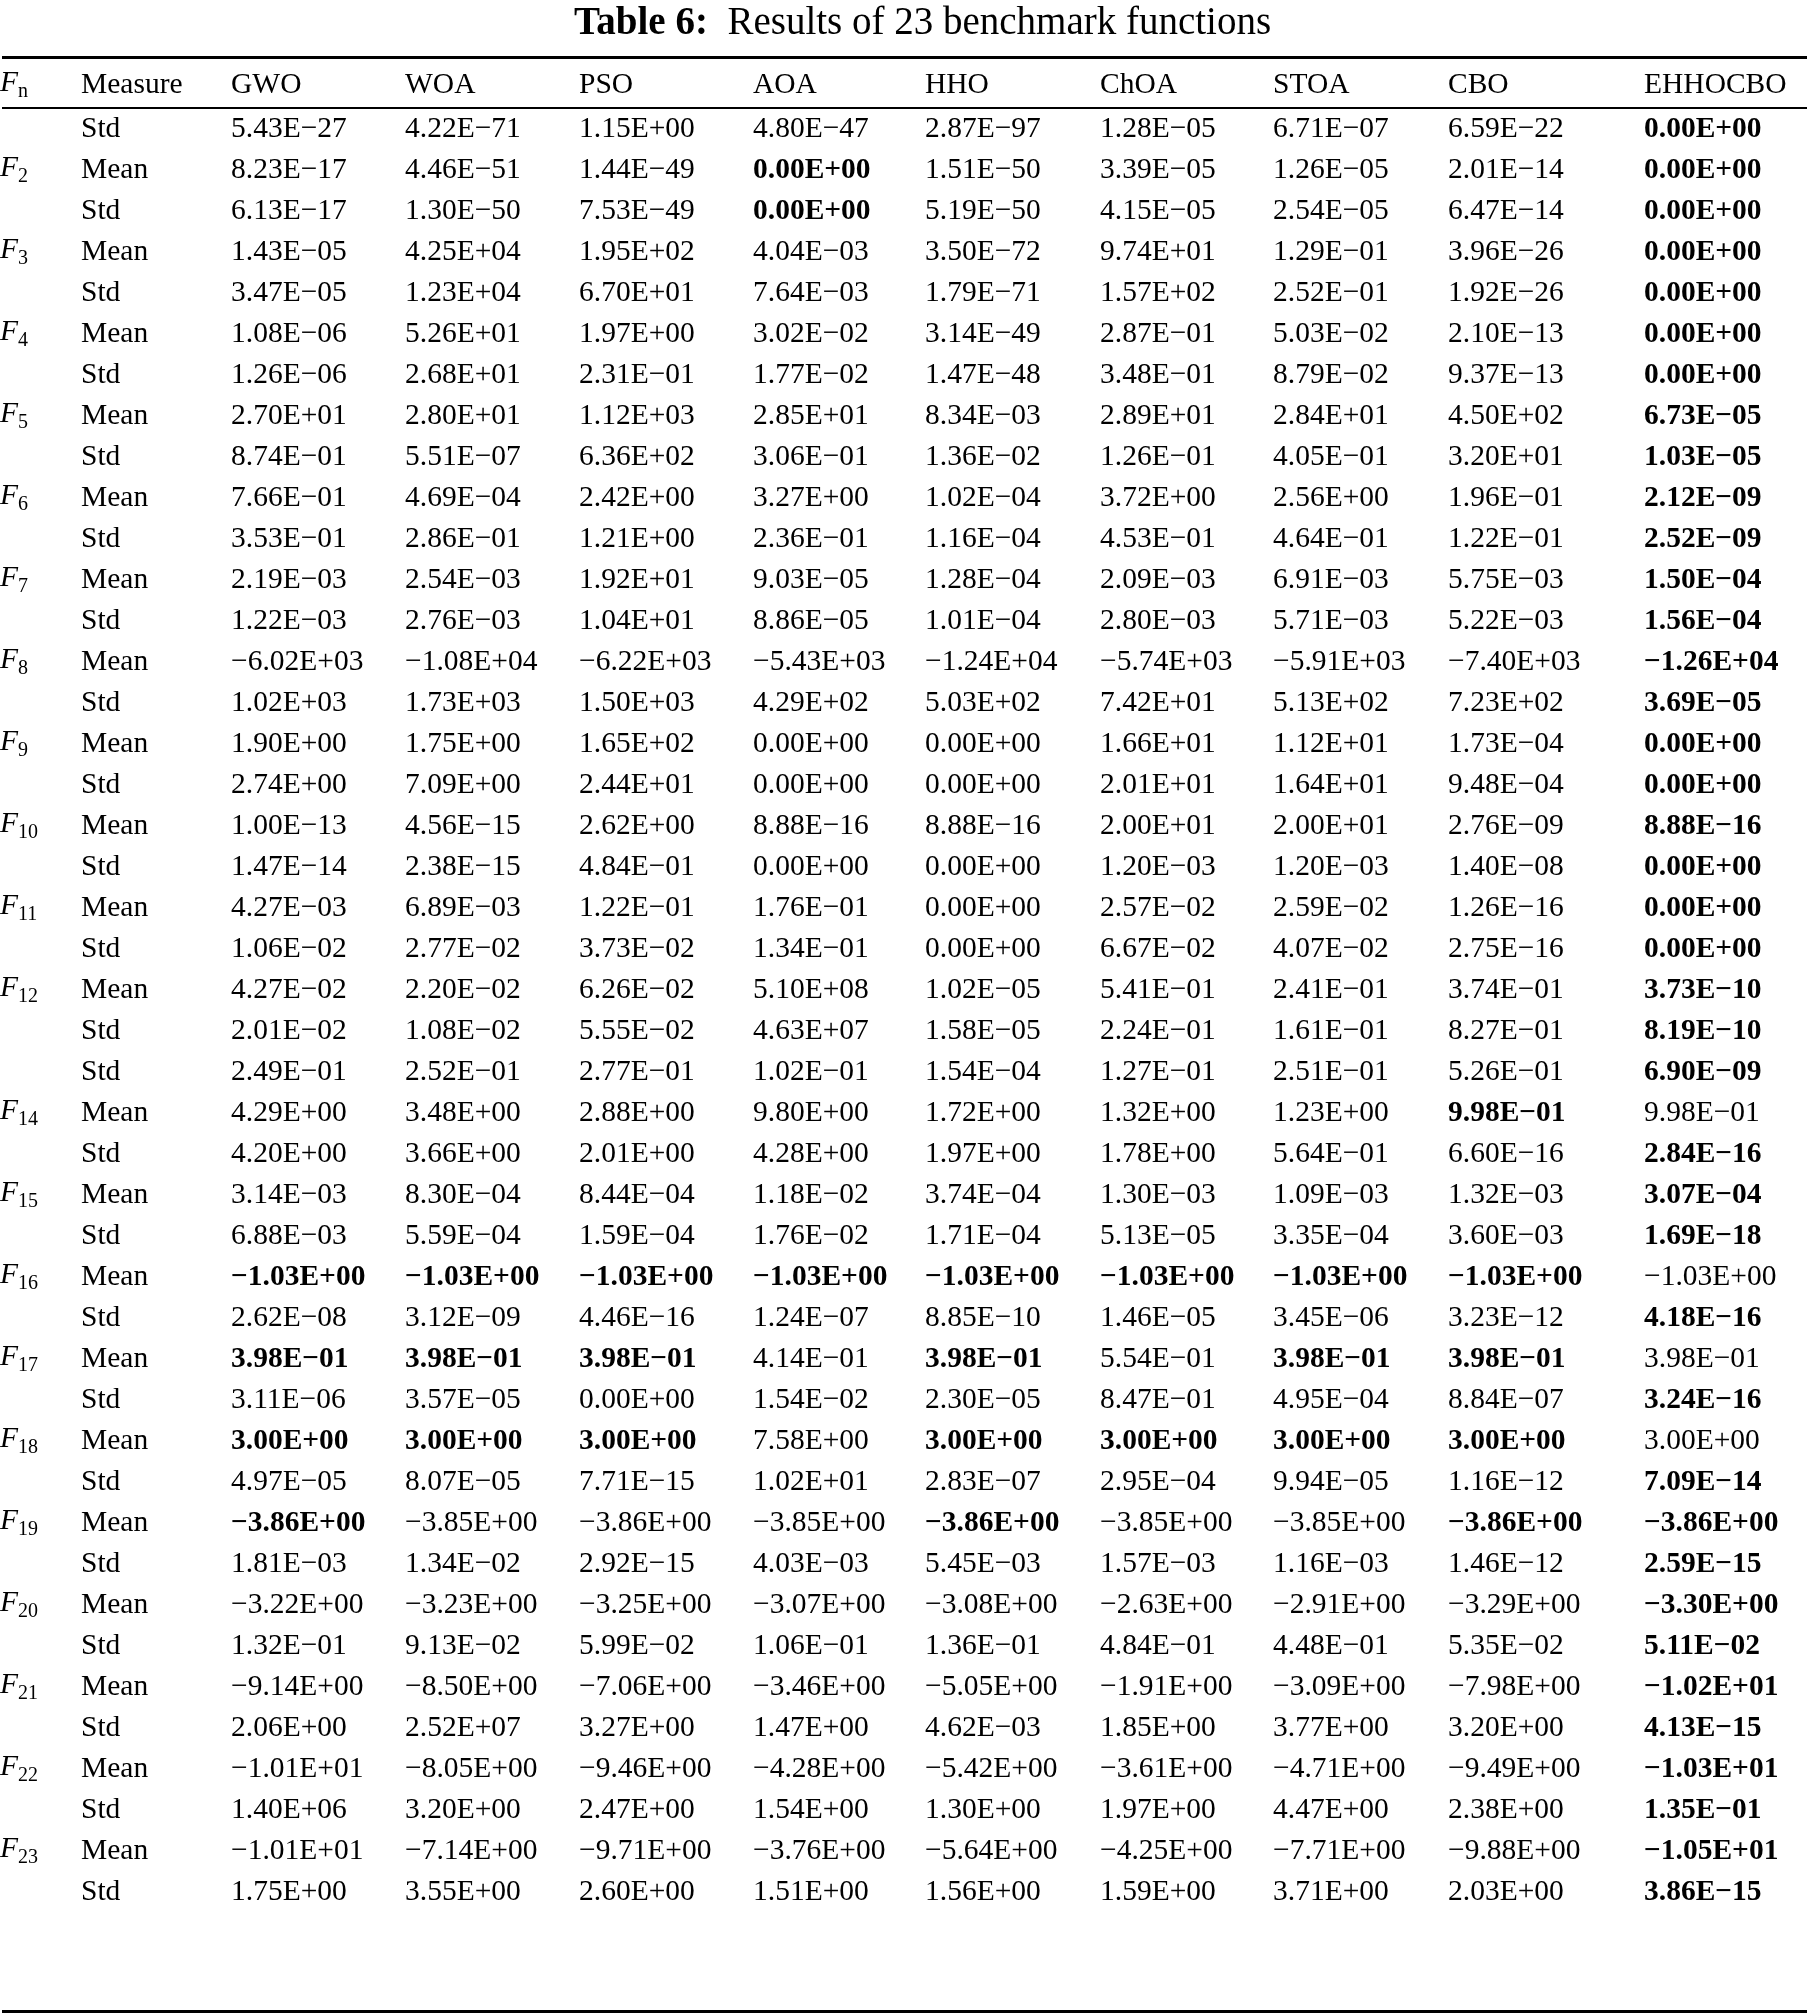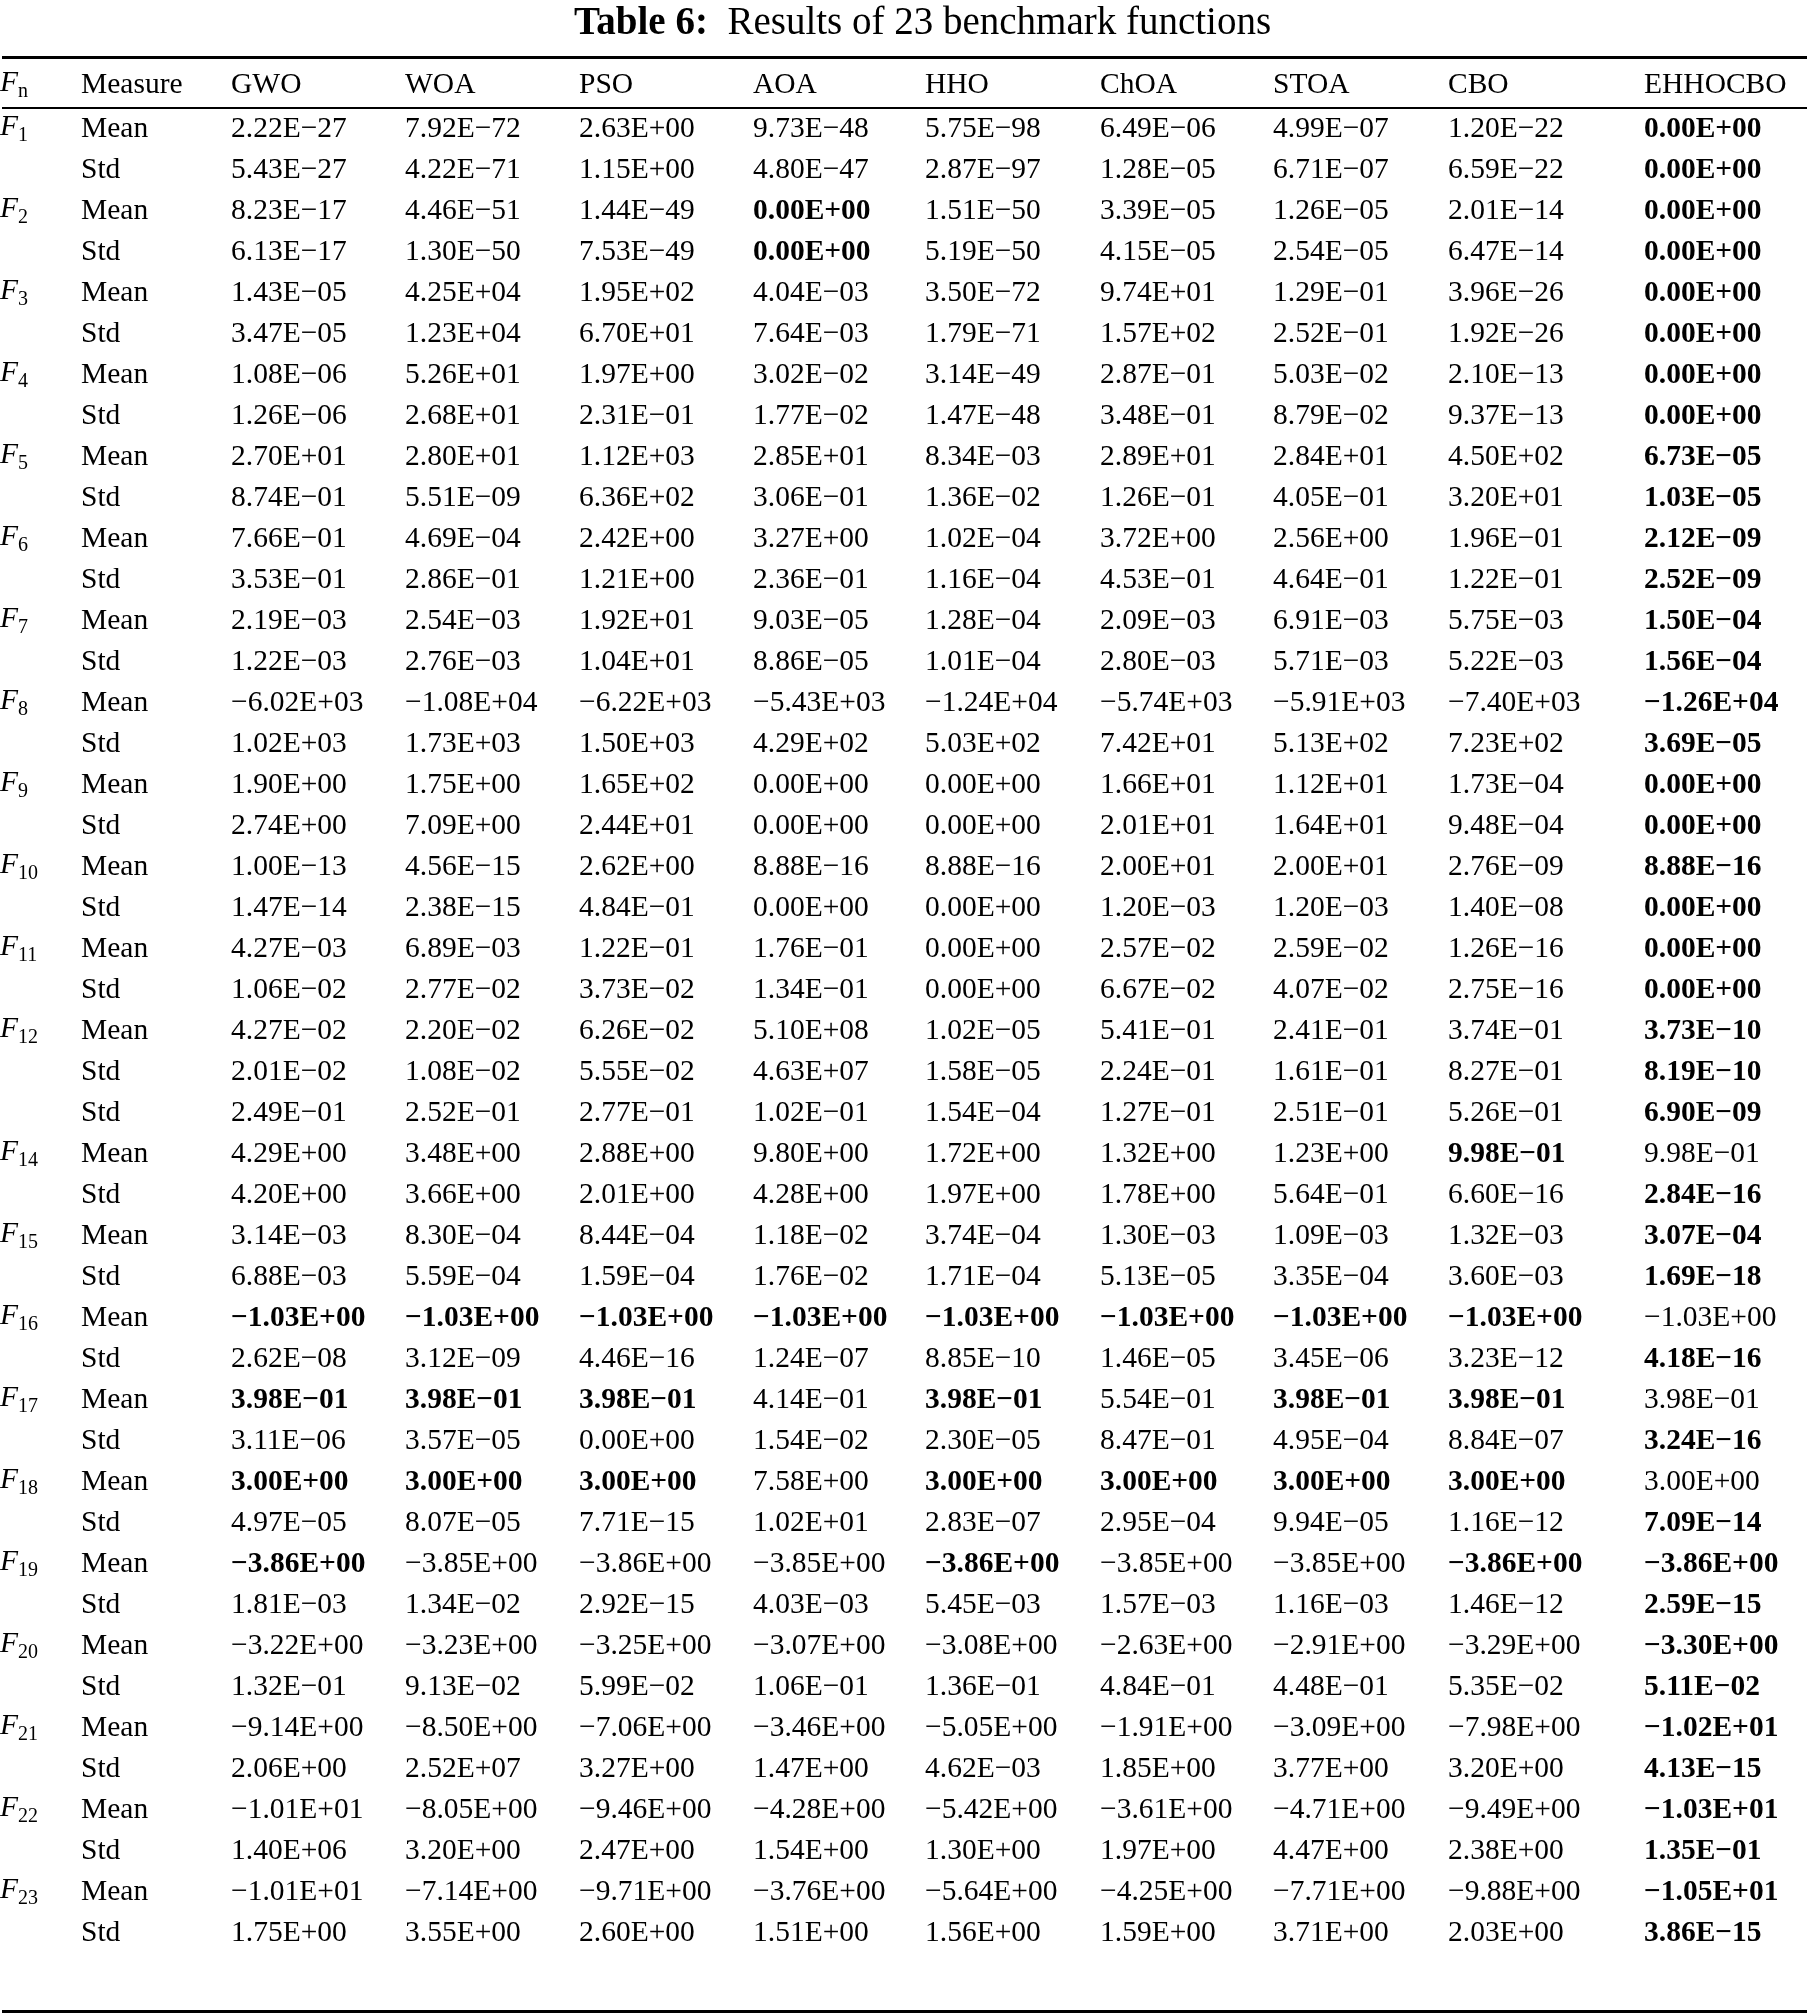--- a/index.html
+++ b/index.html
@@ -61,33 +61,20 @@
       <th>AOA</th>
       <th>HHO</th>
       <th>ChOA</th>
       <th>STOA</th>
       <th>CBO</th>
       <th>EHHOCBO</th>
     </tr>
   </thead>
   <tbody id="tbody">
       <tr>
-        <td class="fn"><span>F</span><sub>1</sub></td>
-        <td>Mean</td>
-        <td>2.22E−27</td>
-        <td>7.92E−72</td>
-        <td>2.63E+00</td>
-        <td>9.73E−48</td>
-        <td>5.75E−98</td>
-        <td>6.49E−06</td>
-        <td>4.99E−07</td>
-        <td>1.20E−22</td>
-        <td class="b">0.00E+00</td>
-      </tr>
-      <tr>
         <td class="fn"></td>
         <td>Std</td>
         <td>5.43E−27</td>
         <td>4.22E−71</td>
         <td>1.15E+00</td>
         <td>4.80E−47</td>
         <td>2.87E−97</td>
         <td>1.28E−05</td>
         <td>6.71E−07</td>
         <td>6.59E−22</td>
@@ -181,21 +168,21 @@
         <td>8.34E−03</td>
         <td>2.89E+01</td>
         <td>2.84E+01</td>
         <td>4.50E+02</td>
         <td class="b">6.73E−05</td>
       </tr>
       <tr>
         <td class="fn"></td>
         <td>Std</td>
         <td>8.74E−01</td>
-        <td>5.51E−09</td>
+        <td>5.51E−07</td>
         <td>6.36E+02</td>
         <td>3.06E−01</td>
         <td>1.36E−02</td>
         <td>1.26E−01</td>
         <td>4.05E−01</td>
         <td>3.20E+01</td>
         <td class="b">1.03E−05</td>
       </tr>
       <tr>
         <td class="fn"><span>F</span><sub>6</sub></td>

